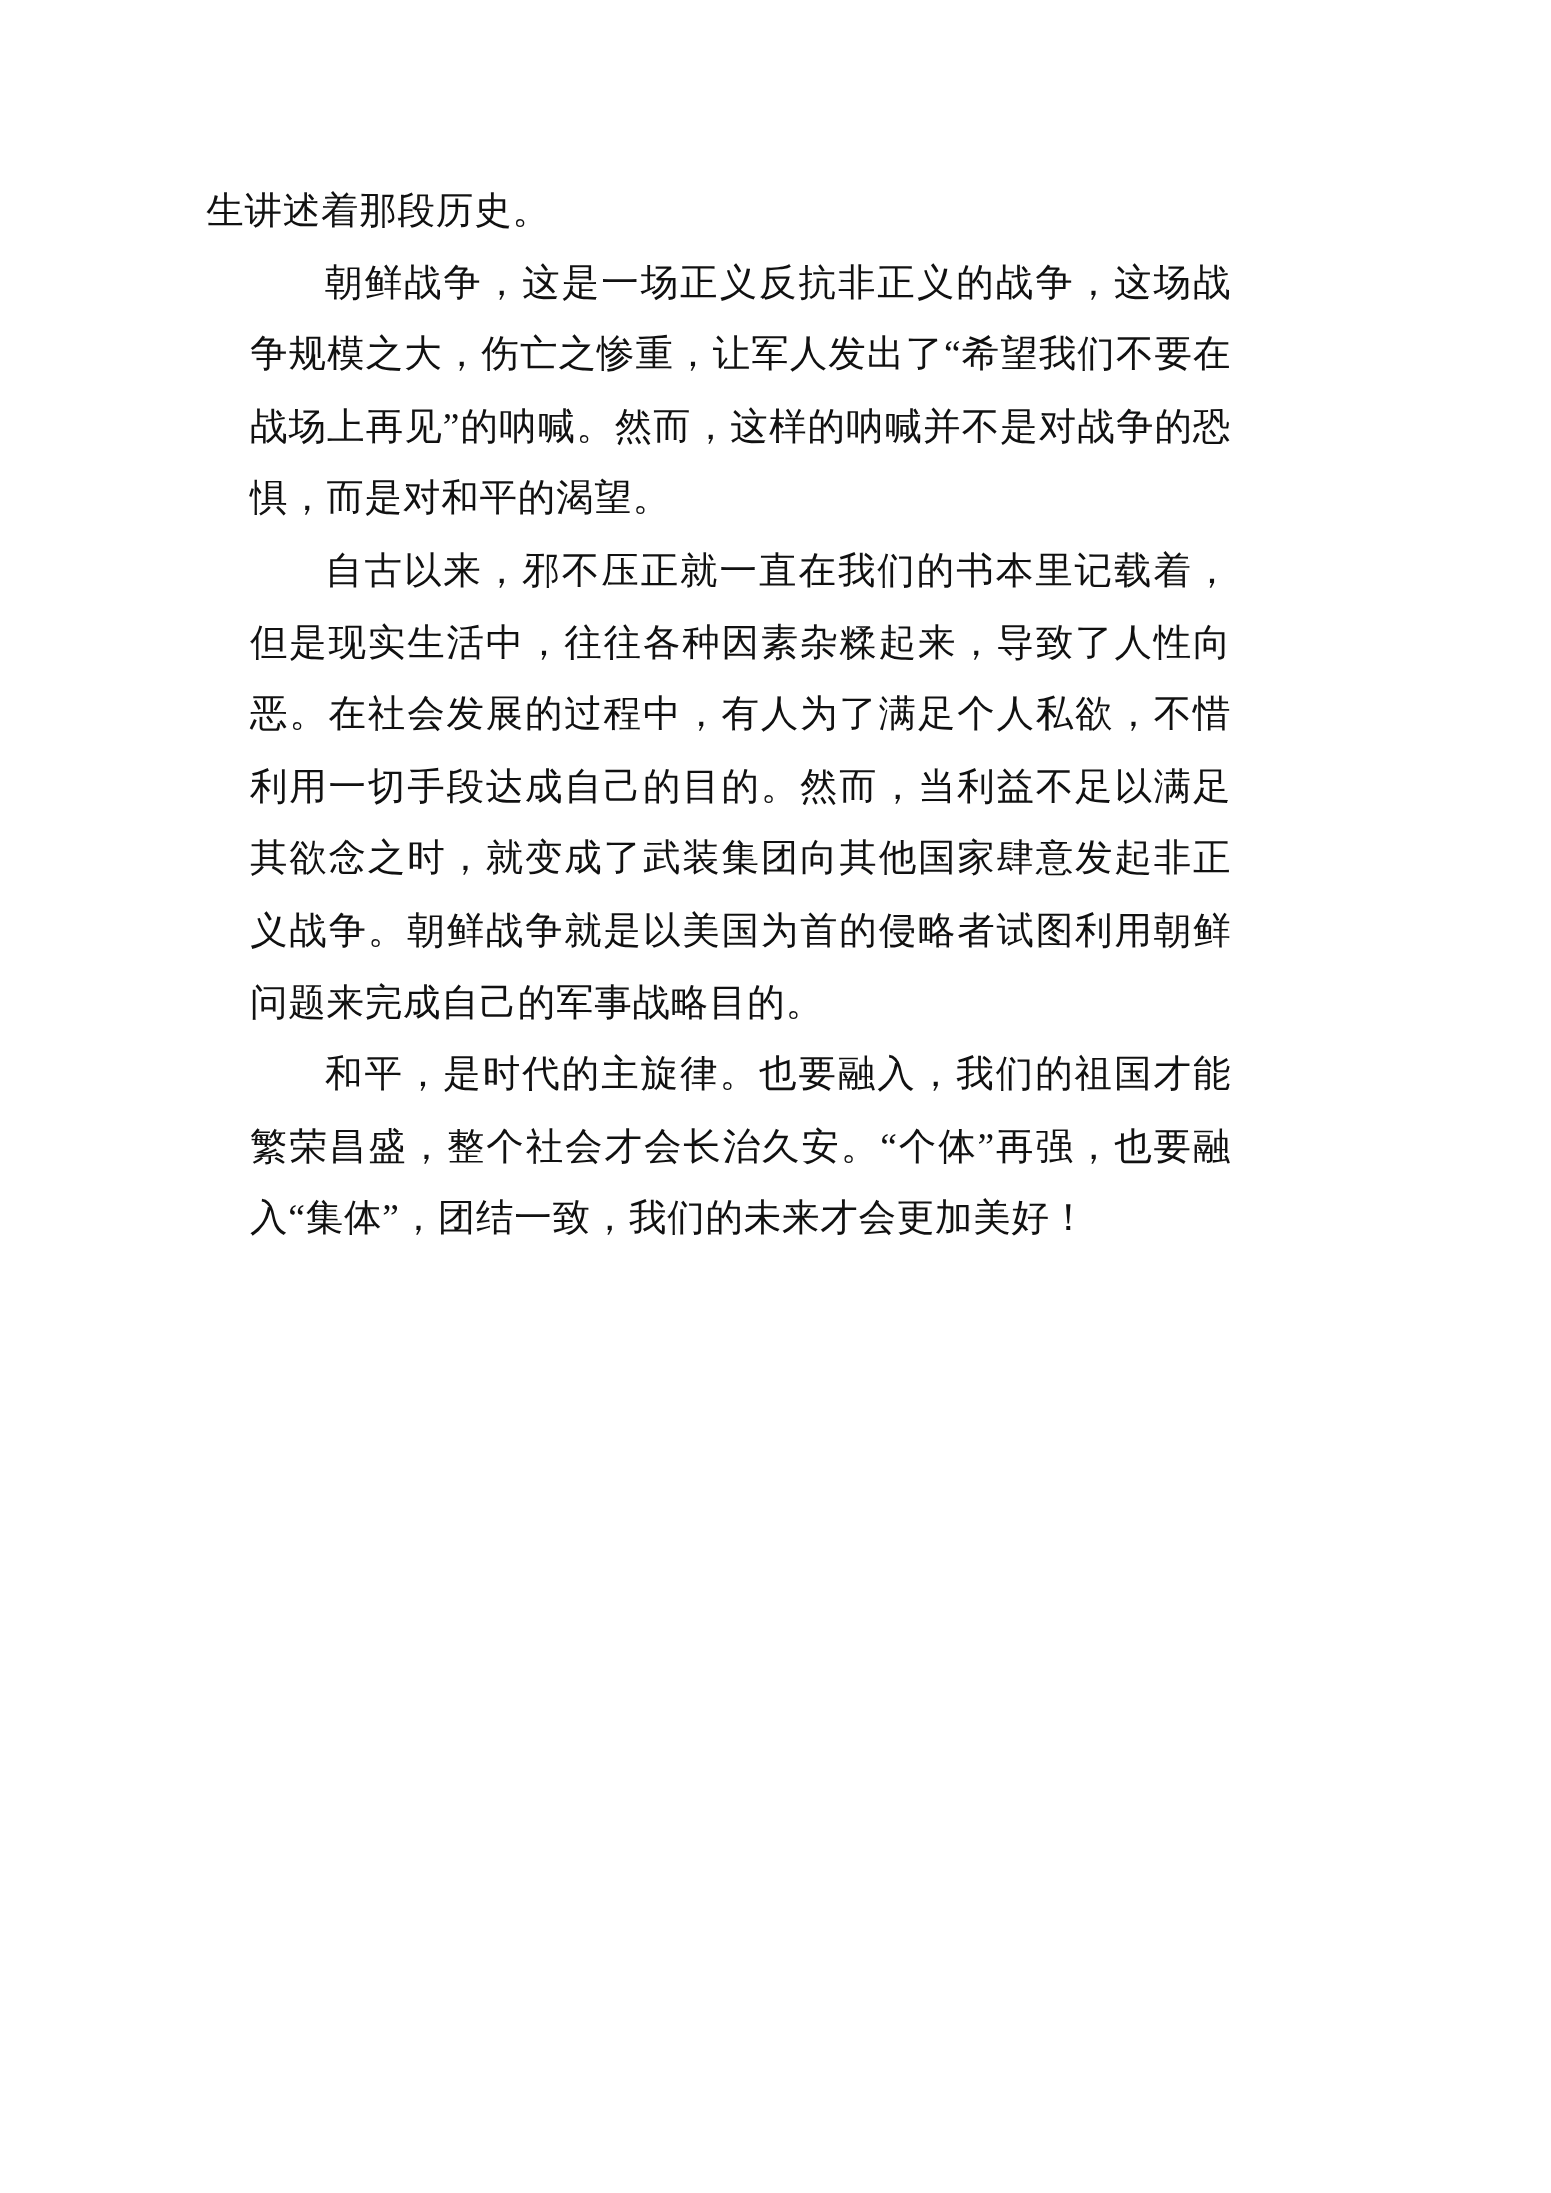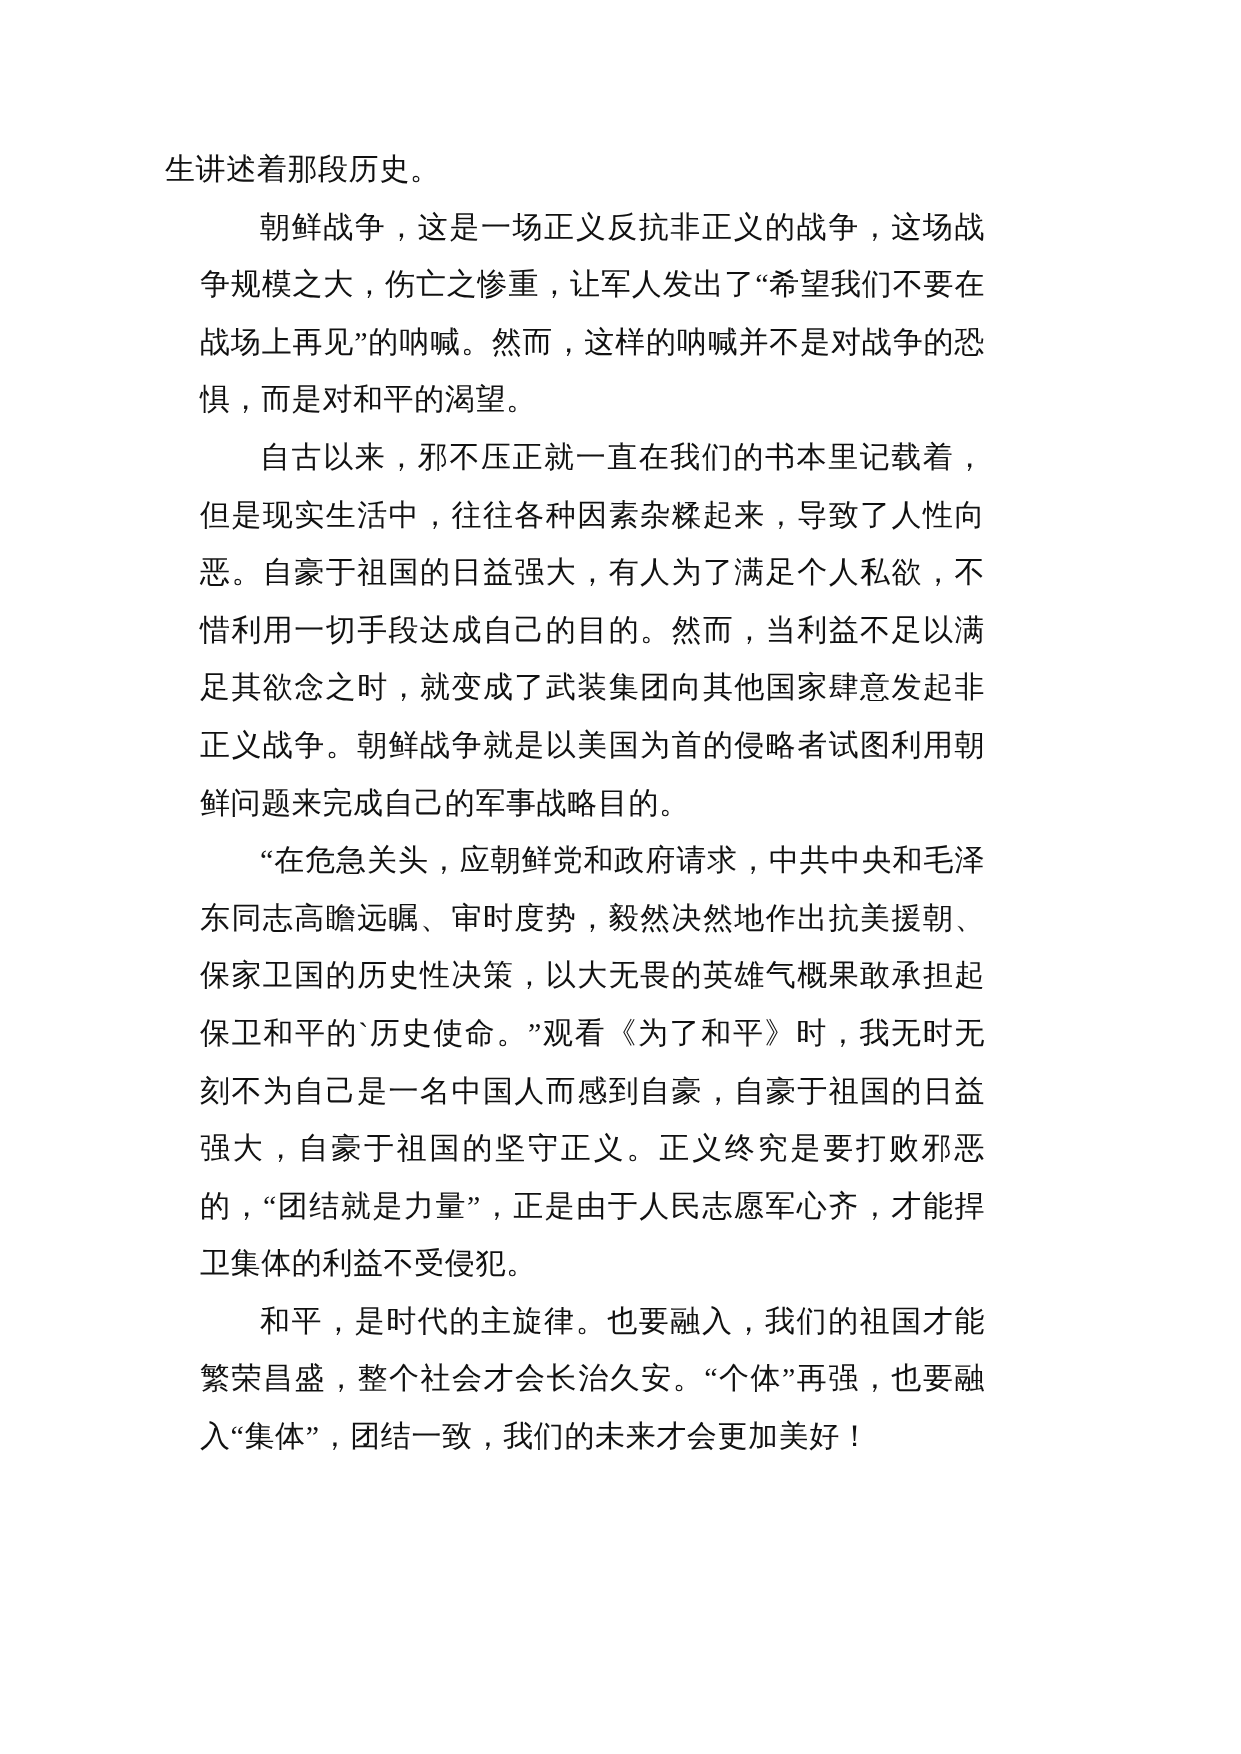--- a/index.html
+++ b/index.html
@@ -42,17 +42,16 @@
     margin-left: 35px;
   }
 </style>
 </head>
 <body>
 
 <div class="page">
   <div class="doc-body">
     <p class="para">生讲述着那段历史。</p>
     <p class="para indent">朝鲜战争，这是一场正义反抗非正义的战争，这场战争规模之大，伤亡之惨重，让军人发出了“希望我们不要在战场上再见”的呐喊。然而，这样的呐喊并不是对战争的恐惧，而是对和平的渴望。</p>
-    <p class="para indent">自古以来，邪不压正就一直在我们的书本里记载着，但是现实生活中，往往各种因素杂糅起来，导致了人性向恶。自豪于祖国的日益强大，有人为了满足个人私欲，不惜利用一切手段达成自己的目的。然而，当利益不足以满足其欲念之时，就变成了武装集团向其他国家肆意发起非正义战争。朝鲜战争就是以美国为首的侵略者试图利用朝鲜问题来完成自己的军事战略目的。</p>
-    <p class="para indent">“在危急关头，应朝鲜党和政府请求，中共中央和毛泽东同志高瞻远瞩、审时度势，毅然决然地作出抗美援朝、保家卫国的历史性决策，以大无畏的英雄气概果敢承担起保卫和平的`历史使命。”观看《为了和平》时，我无时无刻不为自己是一名中国人而感到自豪，自豪于祖国的日益强大，自豪于祖国的坚守正义。正义终究是要打败邪恶的，“团结就是力量”，正是由于人民志愿军心齐，才能捍卫集体的利益不受侵犯。</p>
+    <p class="para indent">自古以来，邪不压正就一直在我们的书本里记载着，但是现实生活中，往往各种因素杂糅起来，导致了人性向恶。在社会发展的过程中，有人为了满足个人私欲，不惜利用一切手段达成自己的目的。然而，当利益不足以满足其欲念之时，就变成了武装集团向其他国家肆意发起非正义战争。朝鲜战争就是以美国为首的侵略者试图利用朝鲜问题来完成自己的军事战略目的。</p>
     <p class="para indent">和平，是时代的主旋律。也要融入，我们的祖国才能繁荣昌盛，整个社会才会长治久安。“个体”再强，也要融入“集体”，团结一致，我们的未来才会更加美好！</p>
   </div>
 </div>
 
 </body></html>

